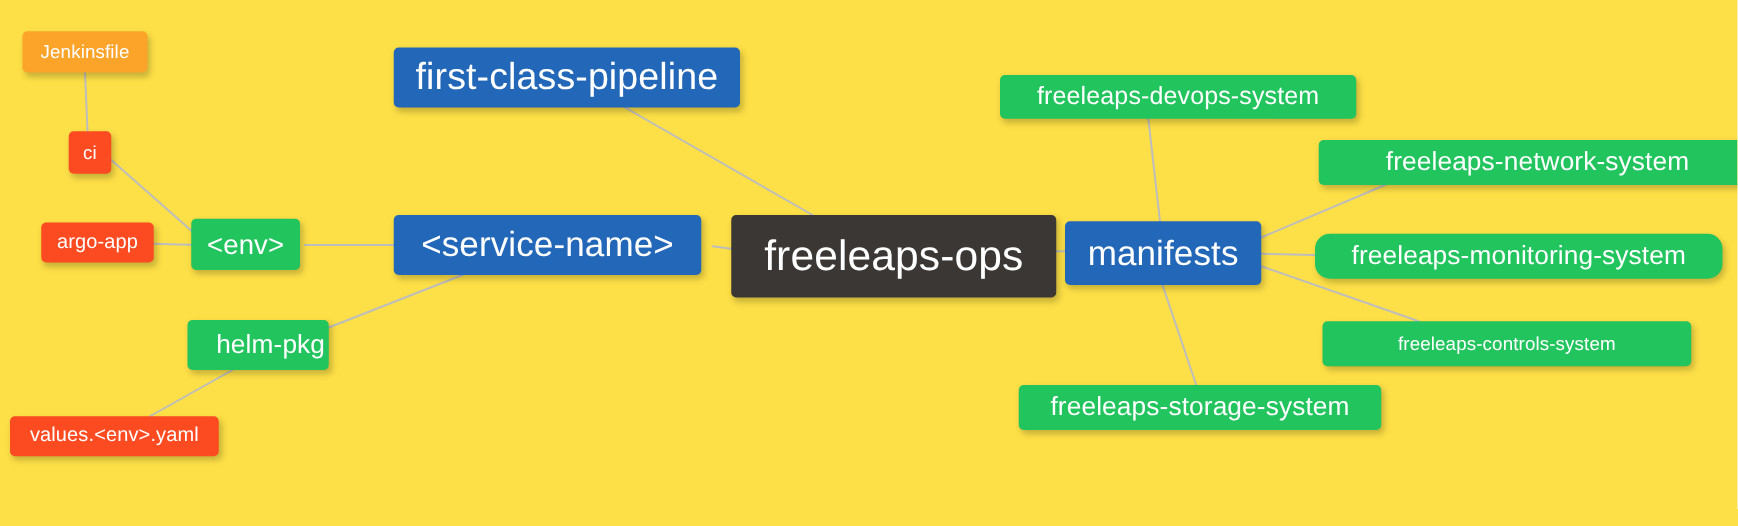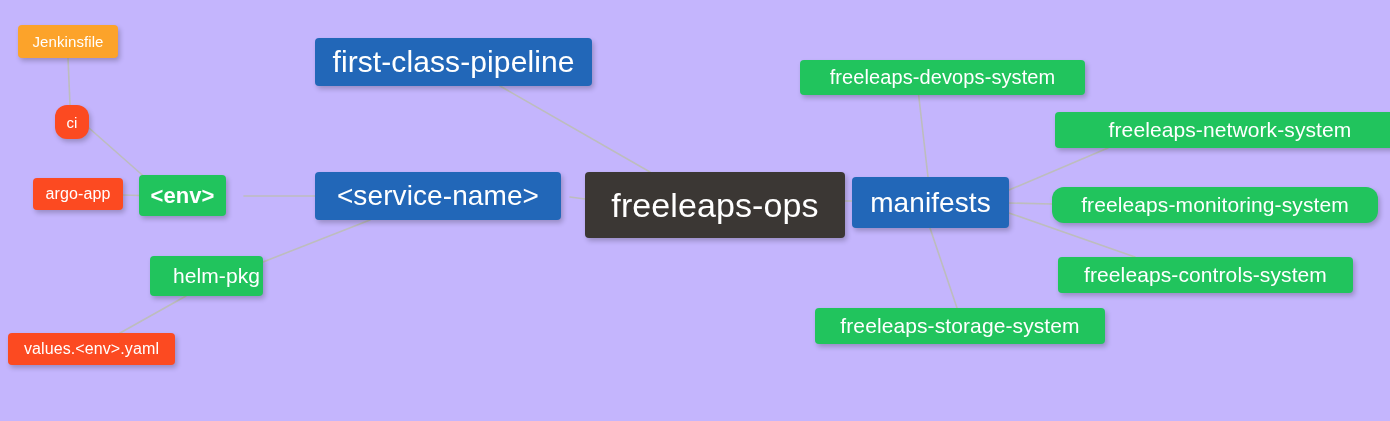--- a/index.html
+++ b/index.html
@@ -4,21 +4,21 @@
 <style>
   html, body {
     margin: 0;
     padding: 0;
     background: #ffffff;
   }
   #canvas {
     position: relative;
     width: 1390px;
     height: 421px;
-    background: #c4b5fd;
+    background: #fde047;
     font-family: "Liberation Sans", sans-serif;
     overflow: hidden;
   }
   #edges {
     position: absolute;
     left: 0;
     top: 0;
     width: 1390px;
     height: 421px;
   }
@@ -52,28 +52,28 @@
       <line x1="500" y1="86" x2="650" y2="172" stroke="#bdbdbd" stroke-width="1.6" stroke-linecap="round"></line>
       <line x1="845" y1="201" x2="852" y2="201" stroke="#bdbdbd" stroke-width="1.6" stroke-linecap="round"></line>
       <line x1="928" y1="177" x2="915" y2="63" stroke="#bdbdbd" stroke-width="1.6" stroke-linecap="round"></line>
       <line x1="1009" y1="190" x2="1108" y2="148" stroke="#bdbdbd" stroke-width="1.6" stroke-linecap="round"></line>
       <line x1="1009" y1="203" x2="1052" y2="204" stroke="#bdbdbd" stroke-width="1.6" stroke-linecap="round"></line>
       <line x1="1009" y1="213" x2="1135" y2="257" stroke="#bdbdbd" stroke-width="1.6" stroke-linecap="round"></line>
       <line x1="930" y1="228" x2="957" y2="308" stroke="#bdbdbd" stroke-width="1.6" stroke-linecap="round"></line>
     </svg>
   <div id="node-layer">
       <div class="node" style="left: 18px; top: 25px; width: 100px; height: 33px; background: rgb(252, 163, 42); font-size: 15px;">Jenkinsfile</div>
-      <div class="node" style="left: 55px; top: 105px; width: 34px; height: 34px; background: rgb(252, 74, 33); font-size: 15px; border-radius: 12px;">ci</div>
+      <div class="node" style="left: 55px; top: 105px; width: 34px; height: 34px; background: rgb(252, 74, 33); font-size: 15px;">ci</div>
       <div class="node" style="left: 33px; top: 178px; width: 90px; height: 32px; background: rgb(252, 74, 33); font-size: 16px; text-align: right;">argo-app</div>
-      <div class="node" style="left: 139px; top: 175px; width: 87px; height: 41px; background: rgb(33, 196, 93); font-size: 22px; font-weight: bold;">&lt;env&gt;</div>
+      <div class="node" style="left: 153px; top: 175px; width: 87px; height: 41px; background: rgb(33, 196, 93); font-size: 22px;">&lt;env&gt;</div>
       <div class="node" style="left: 150px; top: 256px; width: 113px; height: 40px; background: rgb(33, 196, 93); font-size: 21px; padding-left: 20px;">helm-pkg</div>
       <div class="node" style="left: 8px; top: 333px; width: 167px; height: 32px; background: rgb(252, 74, 33); font-size: 16px;">values.&lt;env&gt;.yaml</div>
       <div class="node" style="left: 315px; top: 38px; width: 277px; height: 48px; background: rgb(34, 103, 184); font-size: 30px;">first-class-pipeline</div>
       <div class="node" style="left: 315px; top: 172px; width: 246px; height: 48px; background: rgb(34, 103, 184); font-size: 28px;">&lt;service-name&gt;</div>
       <div class="node" style="left: 585px; top: 172px; width: 260px; height: 66px; background: rgb(59, 55, 52); font-size: 34px;">freeleaps-ops</div>
       <div class="node" style="left: 852px; top: 177px; width: 157px; height: 51px; background: rgb(34, 103, 184); font-size: 28px;">manifests</div>
       <div class="node" style="left: 800px; top: 28px; width: 285px; height: 35px; background: rgb(33, 196, 93); font-size: 20px; margin-top: 32px;">freeleaps-devops-system</div>
       <div class="node" style="left: 1055px; top: 112px; width: 350px; height: 36px; background: rgb(33, 196, 93); font-size: 21px;">freeleaps-network-system</div>
       <div class="node" style="left: 1052px; top: 187px; width: 326px; height: 36px; background: rgb(33, 196, 93); font-size: 21px; border-radius: 12px;">freeleaps-monitoring-system</div>
-      <div class="node" style="left: 1058px; top: 257px; width: 295px; height: 36px; background: rgb(33, 196, 93); font-size: 21px;">freeleaps-controls-system</div>
+      <div class="node" style="left: 1058px; top: 257px; width: 295px; height: 36px; background: rgb(33, 196, 93); font-size: 15px;">freeleaps-controls-system</div>
       <div class="node" style="left: 815px; top: 308px; width: 290px; height: 36px; background: rgb(33, 196, 93); font-size: 21px;">freeleaps-storage-system</div>
     </div>
 </div>
 
 </body></html>

